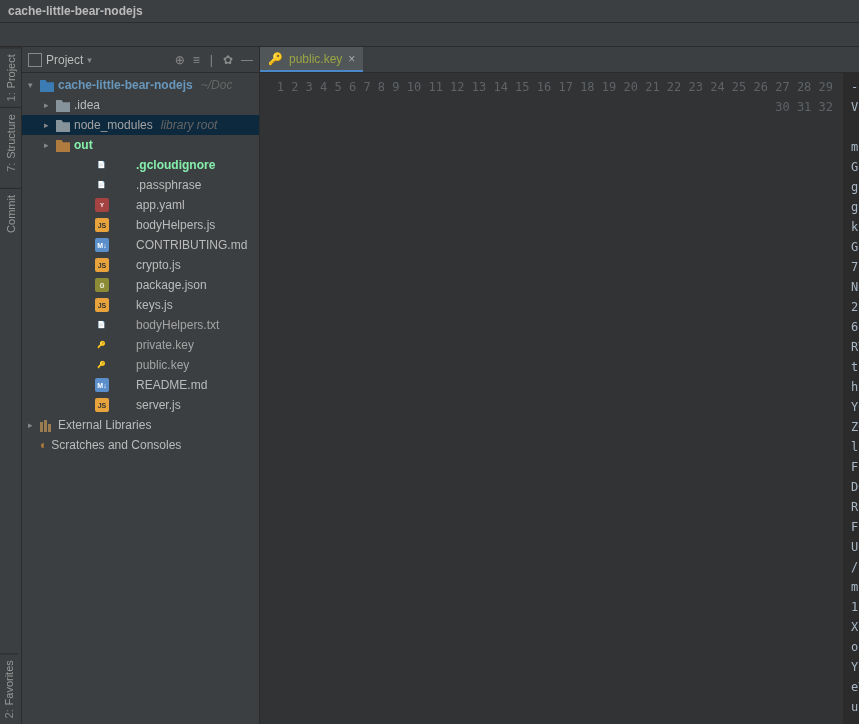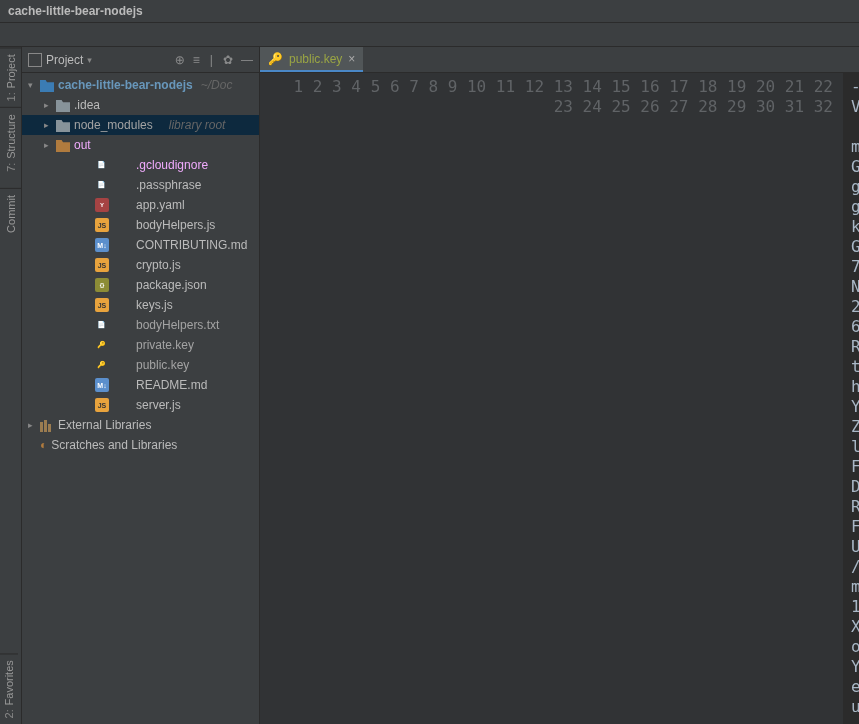--- a/index.html
+++ b/index.html
@@ -121,21 +121,21 @@
     }
     .fi-js { background: #e8a33d; color: #333; }
     .fi-md { background: #5b8fcc; color: #fff; }
     .fi-json { background: #8c8c36; color: #fff; font-size:6px;}
     .fi-txt { color: #aaa; }
     .fi-yaml { background: #a54343; color:#fff; font-size:6px;}
     .fi-key { color: #e8a33d; }
     .text-muted { color: #666; font-style: italic; }
     .text-project { color: #6897bb; font-weight: bold; }
     .text-highlight { color: #a3a3a3; }
-    .text-orange { color: #f0abfc; }
+    .text-orange { color: #86efac; font-weight: bold; }
     .separator-pipe {
       color: #555;
       margin: 0 2px;
     }
     .editor-area {
       flex: 1;
       background: #2b2b2b;
       display: flex;
       flex-direction: column;
       overflow: hidden;
@@ -161,21 +161,21 @@
     .close-x {
       color: #aaa;
       font-size: 12px;
       cursor: pointer;
     }
     .editor-body {
       display: flex;
       flex: 1;
       overflow: hidden;
       font-family: 'Menlo', 'Consolas', monospace;
-      font-size: 16px;
+      font-size: 12px;
     }
     .line-numbers {
       background: #313335;
       color: #606366;
       text-align: right;
       padding: 4px 10px 4px 6px;
       user-select: none;
       line-height: 20px;
     }
     .code-content {
@@ -261,21 +261,21 @@
       </div>
       <div class="tree-item indent-1">
         <span class="arrow">▸</span>
         <span class="plain-folder-icon"></span>
         <span>.idea</span>
       </div>
       <div class="tree-item indent-1 selected">
         <span class="arrow">▸</span>
         <span class="plain-folder-icon"></span>
         <span class="text-highlight">node_modules</span>
-        <span class="text-muted" style="margin-left:12px;">library root</span>
+        <span class="text-muted" style="margin-left:4px;">library root</span>
       </div>
       <div class="tree-item indent-1">
         <span class="arrow">▸</span>
         <span class="orange-folder-icon"></span>
         <span class="text-orange">out</span>
       </div>
       <div id="file-list">
           <div class="tree-item indent-2">
             <span class="arrow"></span>
             <span class="file-icon fi-txt">📄</span>
@@ -347,21 +347,21 @@
         <span class="lib-icon">
             <i style="height:10px"></i>
             <i style="height:12px"></i>
             <i style="height:8px"></i>
           </span>
         <span>External Libraries</span>
       </div>
       <div class="tree-item indent-0">
         <span class="arrow"></span>
         <span style="color:#b07b3e;">◐</span>
-        <span>Scratches and Libraries</span>
+        <span>Scratches and Consoles</span>
       </div>
     </div>
   </div>
 
   <div class="editor-area">
     <div class="tab-bar">
       <div class="file-tab">
         <span style="color:#e8a33d;">🔑</span>
         <span class="label">public.key</span>
         <span class="close-x">×</span>

